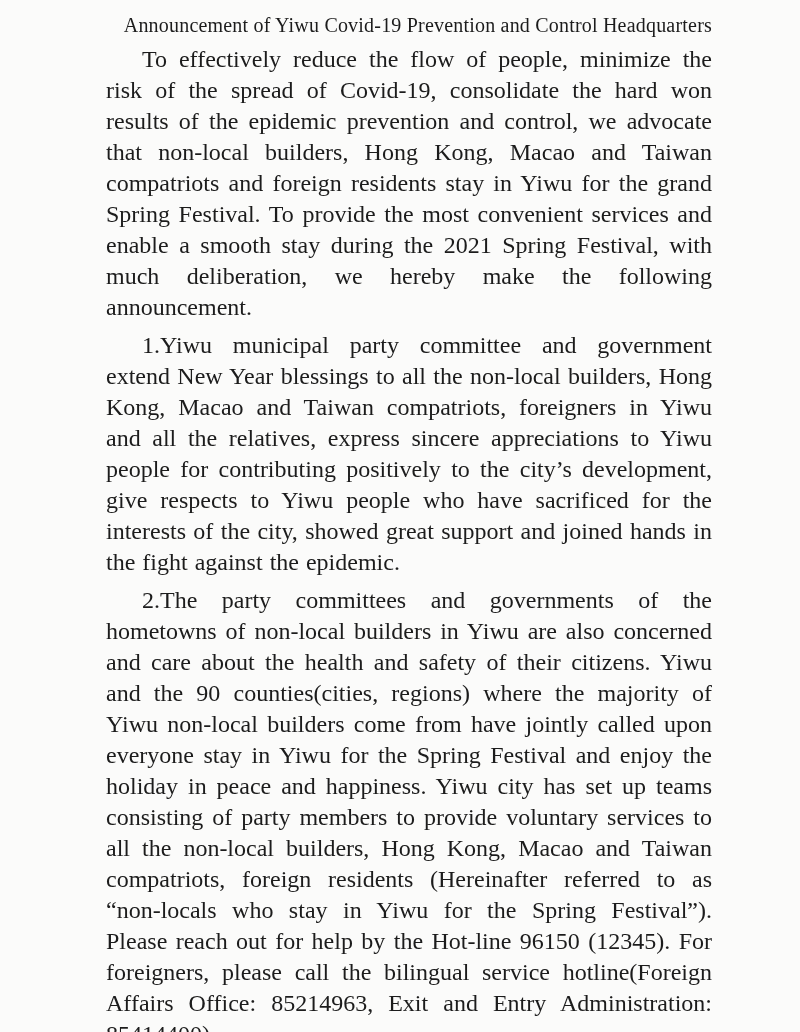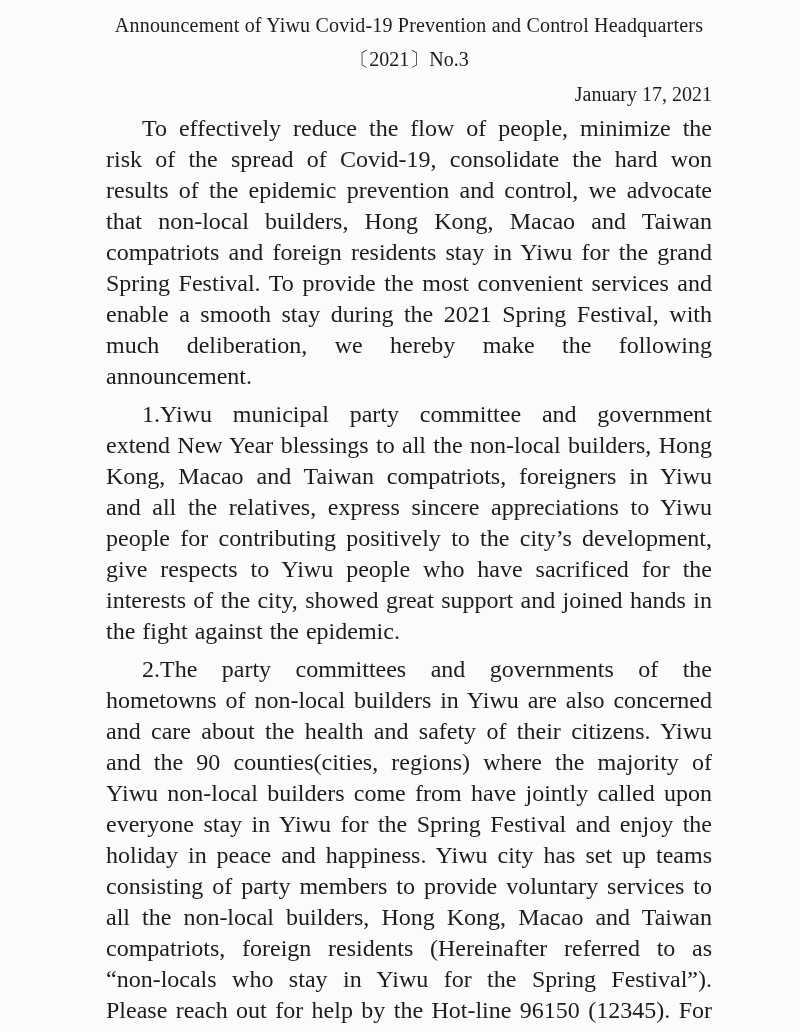--- a/index.html
+++ b/index.html
@@ -15,21 +15,21 @@
     overflow: hidden;
     -webkit-font-smoothing: antialiased;
   }
   .page {
     box-sizing: border-box;
     width: 800px;
     height: 1032px;
     padding: 10px 88px 0 106px;
   }
   .doc-title {
-    text-align: center;
+    text-align: right;
     font-size: 20px;
     line-height: 31px;
     margin: 0;
     font-weight: normal;
     letter-spacing: 0.2px;
   }
   .doc-number {
     text-align: center;
     font-size: 20px;
     line-height: 31px;
@@ -58,23 +58,21 @@
     line-height: 28px;
     margin-top: 12px;
   }
 </style>
 </head>
 <body>
 
 <div class="page">
   <h1 class="doc-title">Announcement of Yiwu Covid-19 Prevention and Control Headquarters</h1>
 
-  <div class="doc-number">〔2021〕No.3</div>
 
-  <div class="doc-date">January 17, 2021</div>
 
   <div class="doc-body">
       <p>To effectively reduce the flow of people, minimize the risk of the spread of Covid-19, consolidate the hard won results of the epidemic prevention and control, we advocate that non-local builders, Hong Kong, Macao and Taiwan compatriots and foreign residents stay in Yiwu for the grand Spring Festival. To provide the most convenient services and enable a smooth stay during the 2021 Spring Festival, with much deliberation, we hereby make the following announcement.</p>
       <p>1.Yiwu municipal party committee and government extend New Year blessings to all the non-local builders, Hong Kong, Macao and Taiwan compatriots, foreigners in Yiwu and all the relatives, express sincere appreciations to Yiwu people for contributing positively to the city’s development, give respects to Yiwu people who have sacrificed for the interests of the city, showed great support and joined hands in the fight against the epidemic.</p>
       <p>2.The party committees and governments of the hometowns of non-local builders in Yiwu are also concerned and care about the health and safety of their citizens. Yiwu and the 90 counties(cities, regions) where the majority of Yiwu non-local builders come from have jointly called upon everyone stay in Yiwu for the Spring Festival and enjoy the holiday in peace and happiness. Yiwu city has set up teams consisting of party members to provide voluntary services to all the non-local builders, Hong Kong, Macao and Taiwan compatriots, foreign residents (Hereinafter referred to as “non-locals who stay in Yiwu for the Spring Festival”). Please reach out for help by the Hot-line 96150 (12345). For foreigners, please call the bilingual service hotline(Foreign Affairs Office: 85214963, Exit and Entry Administration: 85414400).</p>
     </div>
 
   <div class="page-number">-1-</div>
 </div>
 

